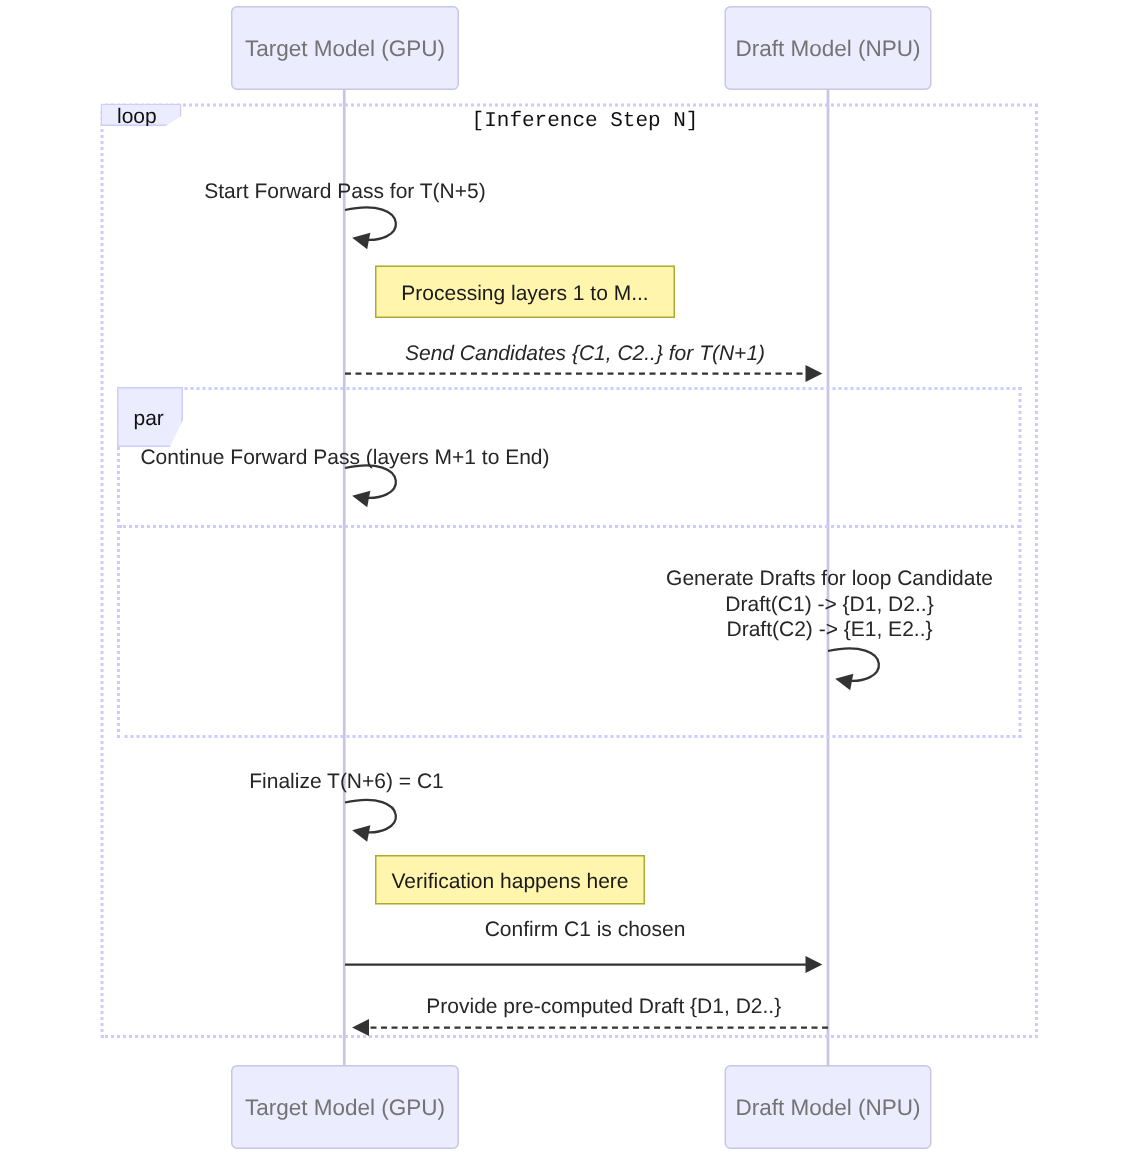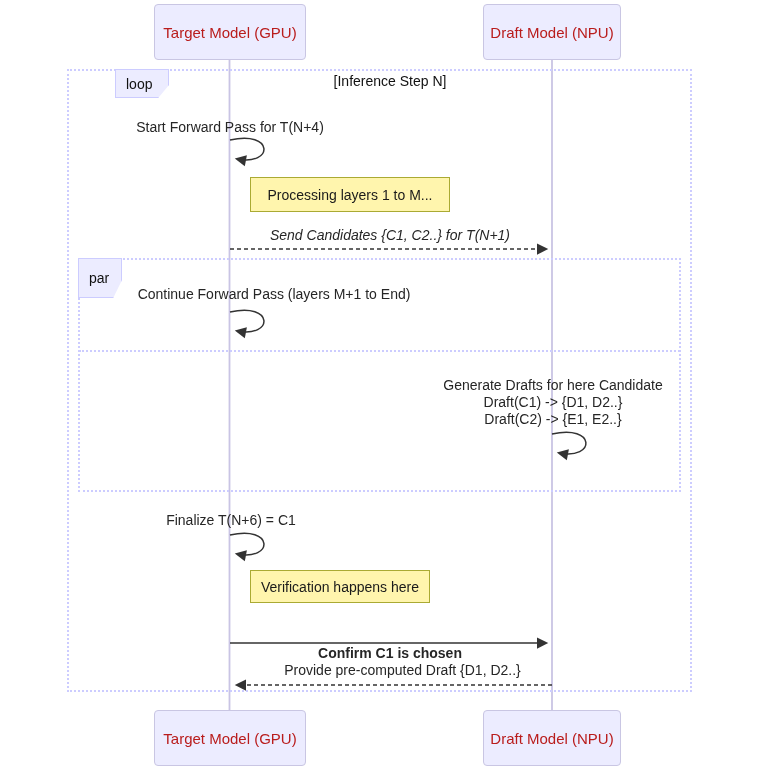--- a/index.html
+++ b/index.html
@@ -11,21 +11,21 @@
     color:#262626;
     overflow:hidden;
   }
   .layer{position:absolute;left:0;top:0;}
   .actor-box{
     position:absolute;
     background:#ECECFF;
     border:1px solid #c9c6e3;
     border-radius:4px;
     display:flex;align-items:center;justify-content:center;
-    font-size:15px;color:#b91c1c;
+    font-size:15px;color:#737373;
     box-sizing:border-box;
   }
   .frame{
     position:absolute;
     border:2px dotted #CCCCFF;
     box-sizing:border-box;
     background:transparent;
   }
   .frame-tab{
     position:absolute;
@@ -35,20 +35,21 @@
     font-size:14px;color:#111;
     display:flex;align-items:center;
     padding-left:10px;
     clip-path:polygon(0 0,100% 0,100% 55%,80% 100%,0 100%);
   }
   .frame-title{
     position:absolute;
     transform:translateX(-50%);
     font-size:14px;color:#111;
     white-space:nowrap;
+    font-family:Liberation Mono, monospace;
   }
   .divider{
     position:absolute;
     border-top:2px dotted #CCCCFF;
     height:0;
   }
   .msg{
     position:absolute;
     transform:translateX(-50%);
     font-size:14px;color:#262626;
@@ -90,21 +91,21 @@
     <path d="M 552 434 C 596 424, 596 460, 559 453" fill="none" stroke="#333333" stroke-width="1.5" marker-end="url(#ah)"></path>
 
     <path d="M 230 535 C 274 525, 274 561, 237 554" fill="none" stroke="#333333" stroke-width="1.5" marker-end="url(#ah)"></path>
 
     <line x1="230" y1="643" x2="546" y2="643" stroke="#333333" stroke-width="1.5" marker-end="url(#ah)"></line>
 
     <line x1="552" y1="685" x2="237" y2="685" stroke="#333333" stroke-width="1.5" stroke-dasharray="4 3" marker-end="url(#ah)"></line>
   </svg>
 
   <div class="frame" style="left:67px;top:69px;width:625px;height:623px;"></div>
-  <div class="frame-tab" style="left:67px;top:69px;width:54px;height:29px;margin-left:48px;">
+  <div class="frame-tab" style="left:67px;top:69px;width:54px;height:15px;">
     <span>loop</span>
   </div>
   <div class="frame-title" style="left:390px;top:73px;">[Inference Step N]</div>
 
   <div class="frame" style="left:78px;top:258px;width:603px;height:234px;"></div>
   <div class="frame-tab" style="left:78px;top:258px;width:44px;height:40px;">
     <span>par</span>
   </div>
   <div class="divider" style="left:79px;top:350px;width:601px;"></div>
 
@@ -115,39 +116,39 @@
     <span>Draft Model (NPU)</span>
   </div>
 
   <div class="actor-box" style="left:154px;top:710px;width:152px;height:56px;">
     <span>Target Model (GPU)</span>
   </div>
   <div class="actor-box" style="left:483px;top:710px;width:138px;height:56px;">
     <span>Draft Model (NPU)</span>
   </div>
 
-  <div class="msg" style="left:230px;top:119px;">Start Forward Pass for T(N+4)</div>
+  <div class="msg" style="left:230px;top:119px;">Start Forward Pass for T(N+5)</div>
 
   <div class="note" style="left:250px;top:177px;width:200px;height:35px;">
     <span>Processing layers 1 to M...</span>
   </div>
 
   <div class="msg" style="left:390px;top:227px;font-style:italic;">Send Candidates {C1, C2..} for T(N+1)</div>
 
-  <div class="msg" style="left:230px;top:286px;margin-left:44px;">Continue Forward Pass (layers M+1 to End)</div>
+  <div class="msg" style="left:230px;top:296px;">Continue Forward Pass (layers M+1 to End)</div>
 
   <div class="msg" style="left:553px;top:377px;">
-    <div>Generate Drafts for here Candidate</div>
+    <div>Generate Drafts for loop Candidate</div>
     <div>Draft(C1) -&gt; {D1, D2..}</div>
     <div>Draft(C2) -&gt; {E1, E2..}</div>
   </div>
 
   <div class="msg" style="left:231px;top:512px;">Finalize T(N+6) = C1</div>
 
   <div class="note" style="left:250px;top:570px;width:180px;height:33px;">
     <span>Verification happens here</span>
   </div>
 
-  <div class="msg" style="left:390px;top:645px;font-weight:bold;">Confirm C1 is chosen</div>
+  <div class="msg" style="left:390px;top:611px;">Confirm C1 is chosen</div>
 
   <div class="msg" style="left:390px;top:662px;padding-left:25px;">Provide pre-computed Draft {D1, D2..}</div>
 
 </div>
 
 </body></html>

